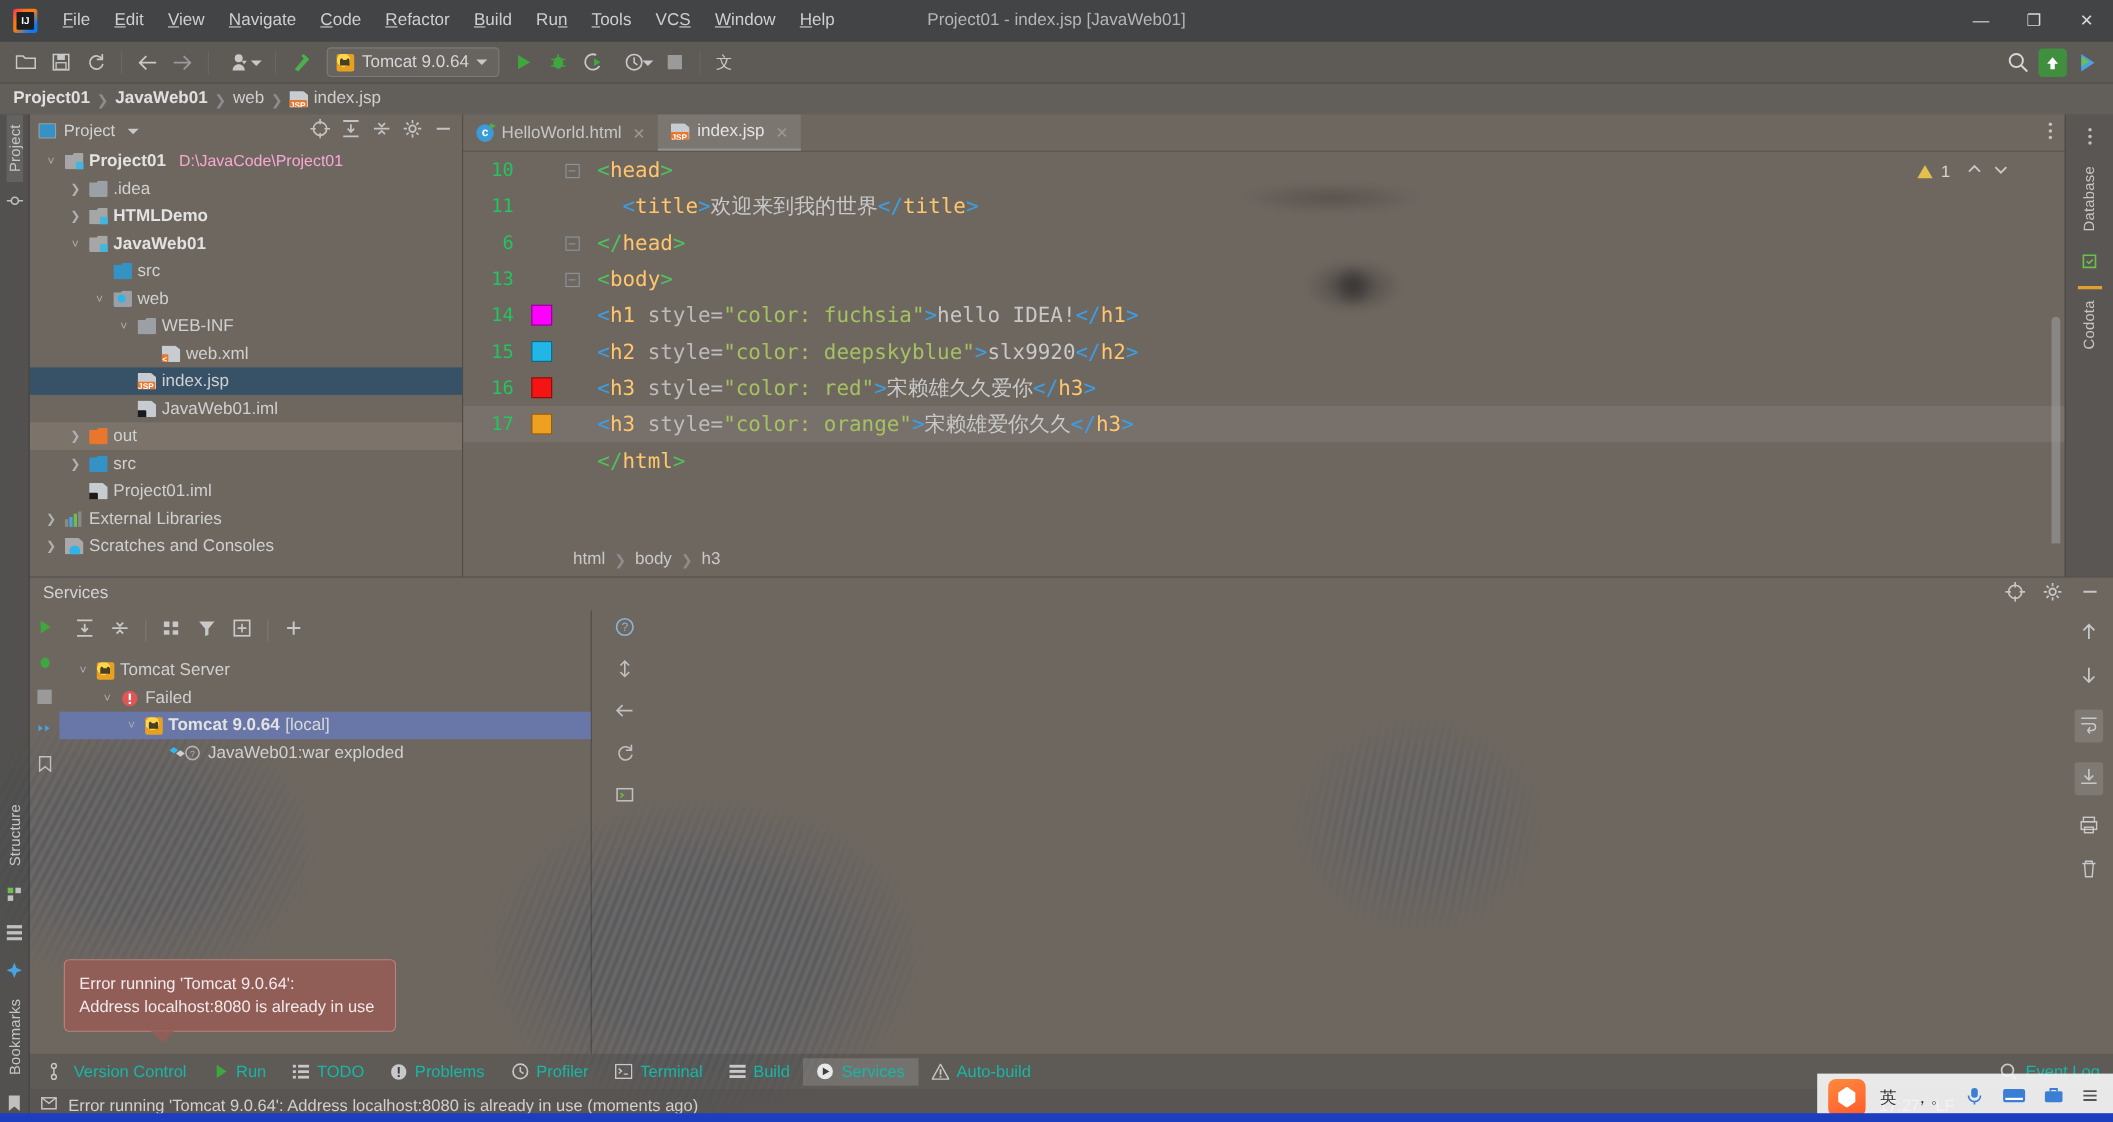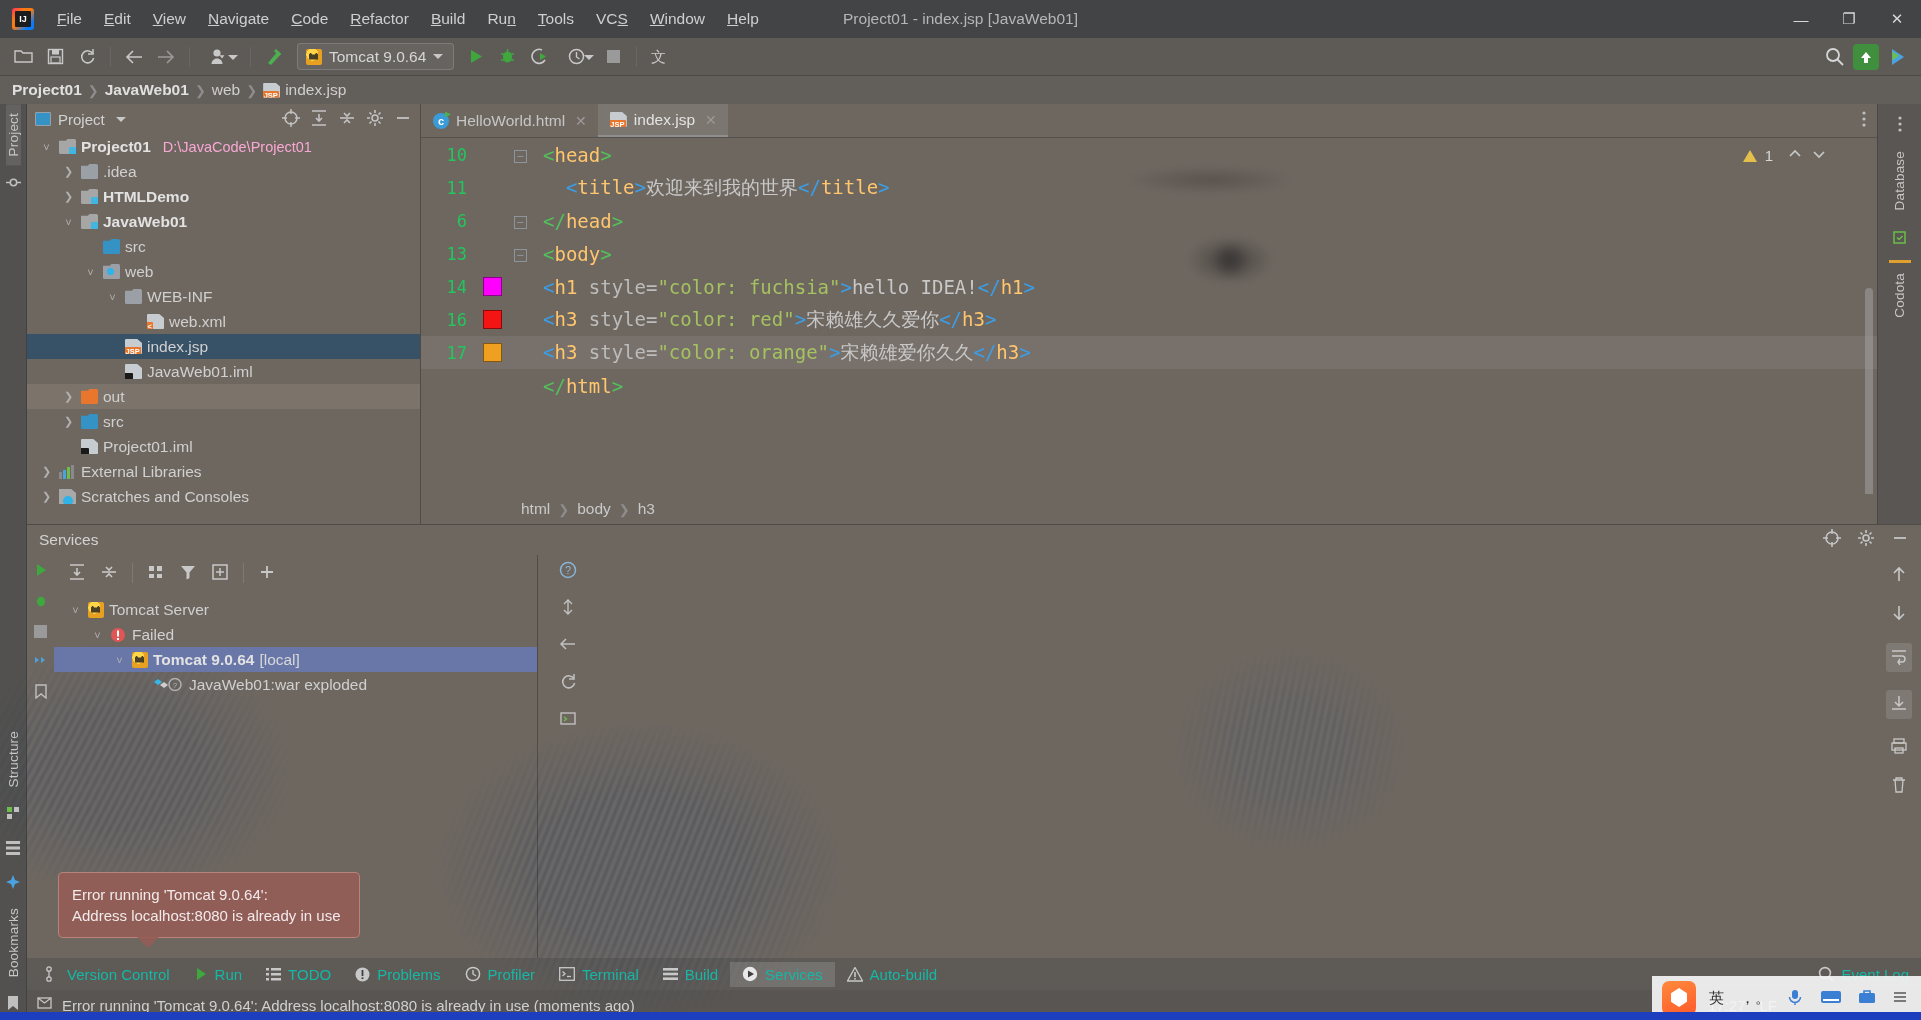--- a/index.html
+++ b/index.html
@@ -710,20 +710,28 @@
                 </div>
                 <div class="cline">
                   <span class="lnum">14</span>
                   <span class="gutter-sw">
                     <span class="swatch" style="background: rgb(255, 0, 255);"></span>
                   </span>
                   <span class="fold"></span>
                   <span class="ctext"><span class="k-brb">&lt;</span><span class="k-tag">h1</span><span class="k-attr"> style=</span><span class="k-str">"color: fuchsia"</span><span class="k-brb">&gt;</span><span class="k-txt">hello IDEA!</span><span class="k-brb">&lt;/</span><span class="k-tag">h1</span><span class="k-brb">&gt;</span></span>
                 </div>
                 <div class="cline">
+                  <span class="lnum">15</span>
+                  <span class="gutter-sw">
+                    <span class="swatch" style="background: rgb(32, 182, 232);"></span>
+                  </span>
+                  <span class="fold"></span>
+                  <span class="ctext"><span class="k-brb">&lt;</span><span class="k-tag">h2</span><span class="k-attr"> style=</span><span class="k-str">"color: deepskyblue"</span><span class="k-brb">&gt;</span><span class="k-txt">slx9920</span><span class="k-brb">&lt;/</span><span class="k-tag">h2</span><span class="k-brb">&gt;</span></span>
+                </div>
+                <div class="cline">
                   <span class="lnum">16</span>
                   <span class="gutter-sw">
                     <span class="swatch" style="background: rgb(245, 20, 20);"></span>
                   </span>
                   <span class="fold"></span>
                   <span class="ctext"><span class="k-brb">&lt;</span><span class="k-tag">h3</span><span class="k-attr"> style=</span><span class="k-str">"color: red"</span><span class="k-brb">&gt;</span><span class="k-txt">宋赖雄久久爱你</span><span class="k-brb">&lt;/</span><span class="k-tag">h3</span><span class="k-brb">&gt;</span></span>
                 </div>
                 <div class="cline curr">
                   <span class="lnum">17</span>
                   <span class="gutter-sw">

